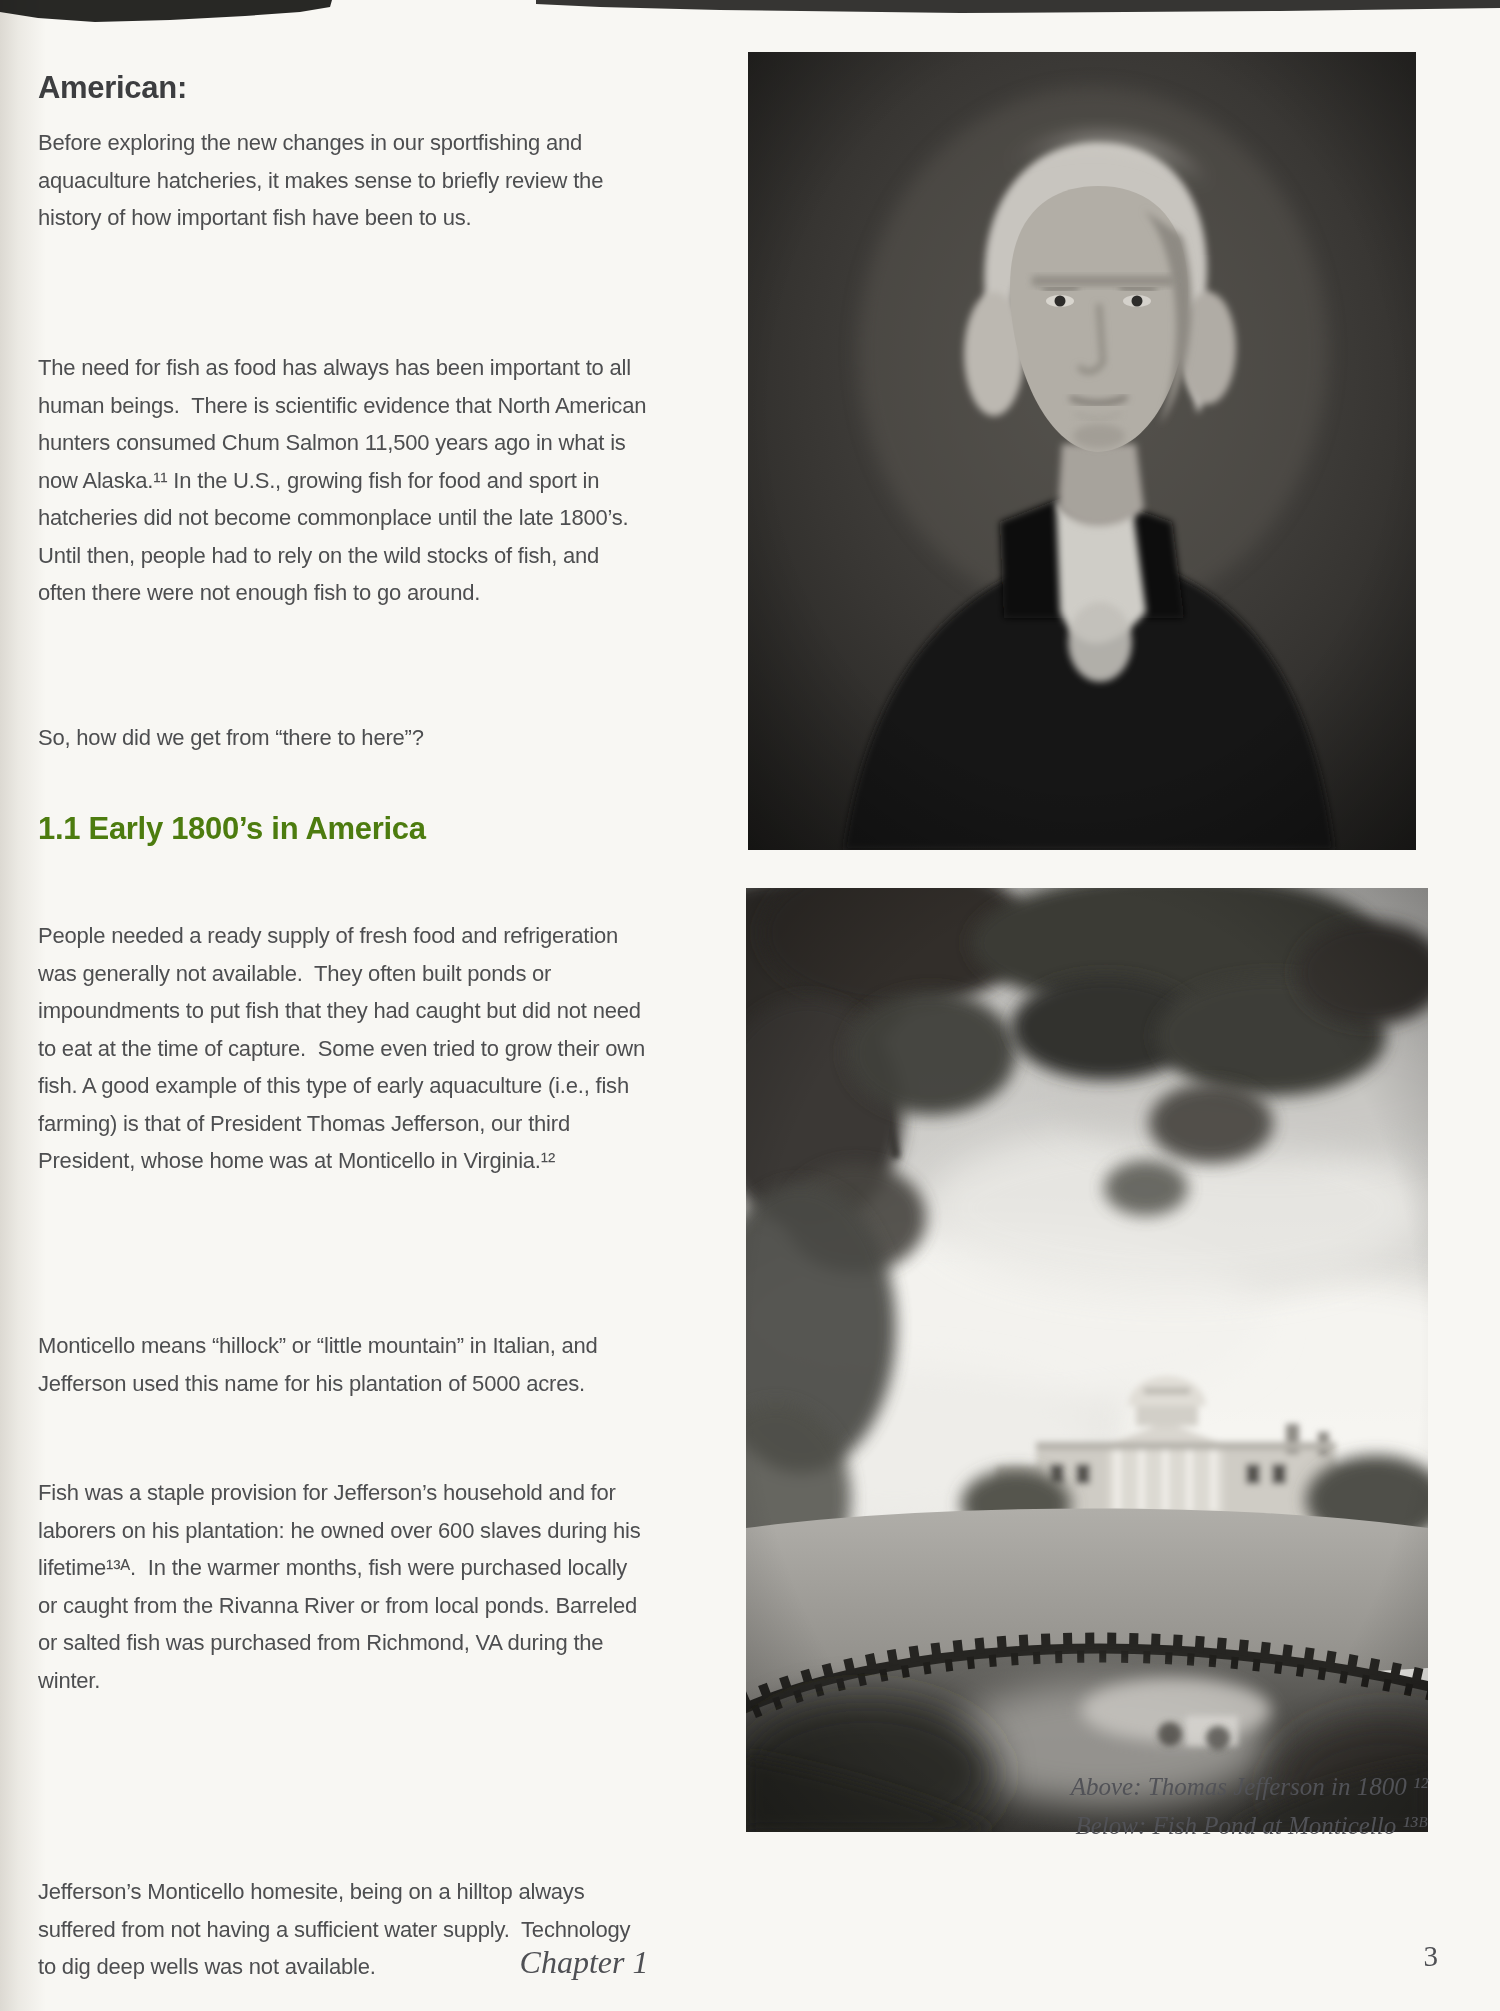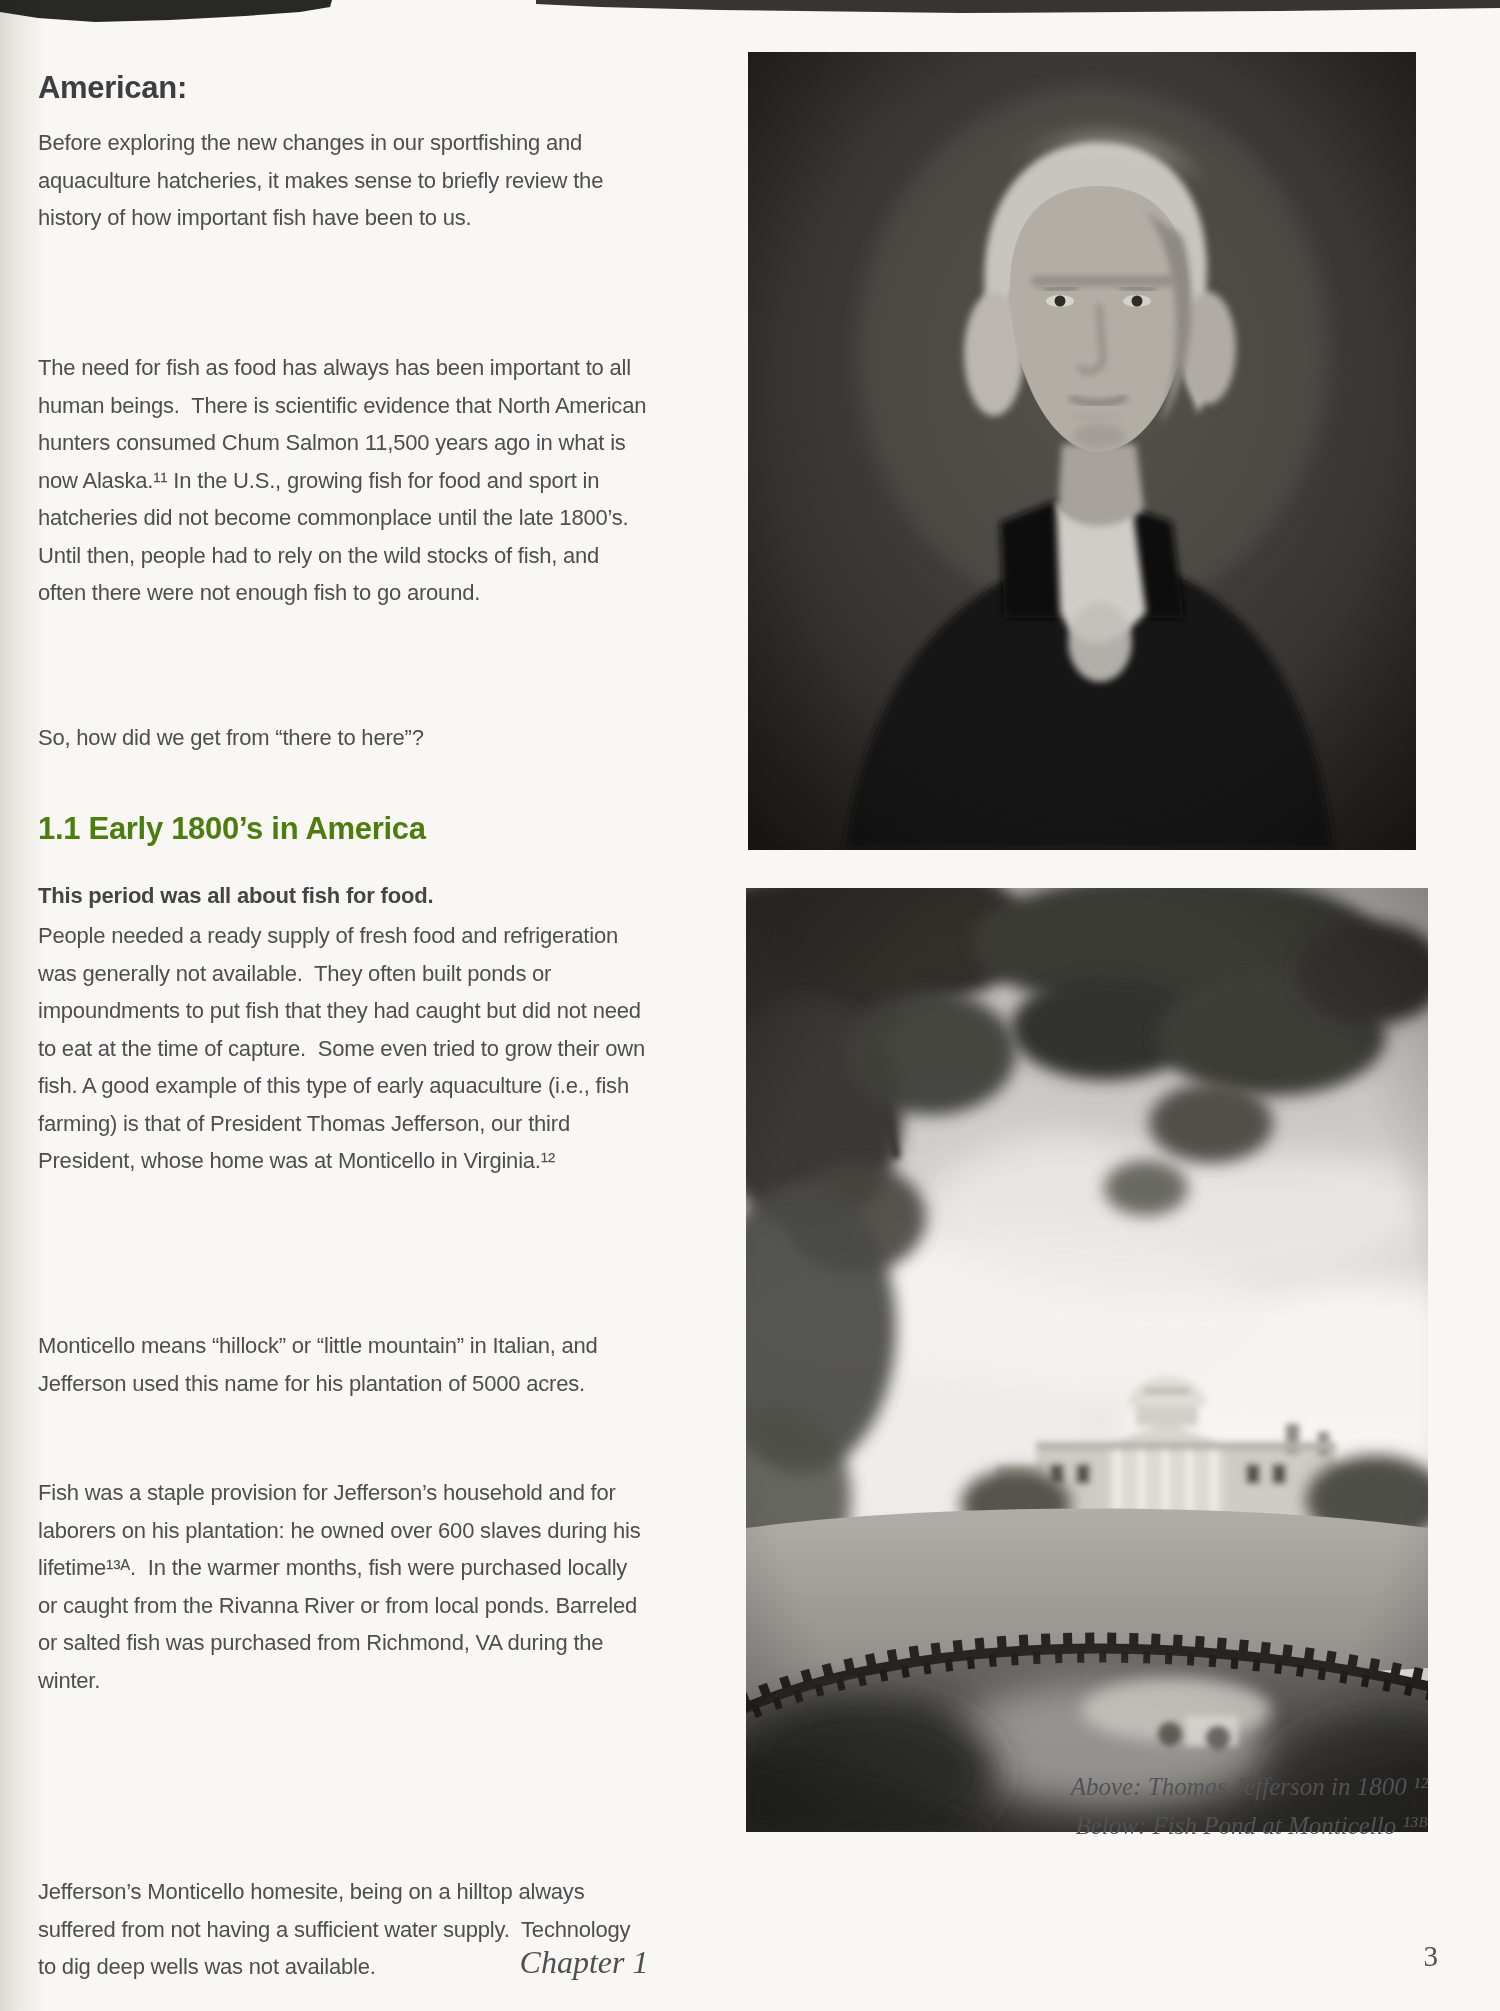--- a/index.html
+++ b/index.html
@@ -69,21 +69,20 @@
   <h2 class="textcol h-overview">American:</h2>
 
   <p class="textcol par p-intro">Before exploring the new changes in our sportfishing and aquaculture hatcheries, it makes sense to briefly review the history of how important fish have been to us.</p>
 
   <p class="textcol par p-need">The need for fish as food has always has been important to all human beings.  There is scientific evidence that North American hunters consumed Chum Salmon 11,500 years ago in what is now Alaska.¹¹ In the U.S., growing fish for food and sport in hatcheries did not become commonplace until the late 1800’s.  Until then, people had to rely on the wild stocks of fish, and often there were not enough fish to go around.</p>
 
   <p class="textcol par p-question"><span>So, how did we get from “there to here”?</span></p>
 
   <h2 class="textcol h-section">1.1 Early 1800’s in America</h2>
 
-  <p class="textcol par p-lead">This period was all about fish for food.</p>
 
   <p class="textcol par p-body">People needed a ready supply of fresh food and refrigeration was generally not available.  They often built ponds or impoundments to put fish that they had caught but did not need to eat at the time of capture.  Some even tried to grow their own fish. A good example of this type of early aquaculture (i.e., fish farming) is that of President Thomas Jefferson, our third President, whose home was at Monticello in Virginia.¹²</p>
 
   <p class="textcol par p-monticello">Monticello means “hillock” or “little mountain” in Italian, and Jefferson used this name for his plantation of 5000 acres.</p>
 
   <p class="textcol par p-staple">Fish was a staple provision for Jefferson’s household and for laborers on his plantation: he owned over 600 slaves during his lifetime¹³ᴬ.  In the warmer months, fish were purchased locally or caught from the Rivanna River or from local ponds. Barreled or salted fish was purchased from Richmond, VA during the winter.</p>
 
   <p class="textcol par p-homesite">Jefferson’s Monticello homesite, being on a hilltop always suffered from not having a sufficient water supply.  Technology to dig deep wells was not available.</p>
 
   <figure class="figure fig-portrait" style="margin:0;">

